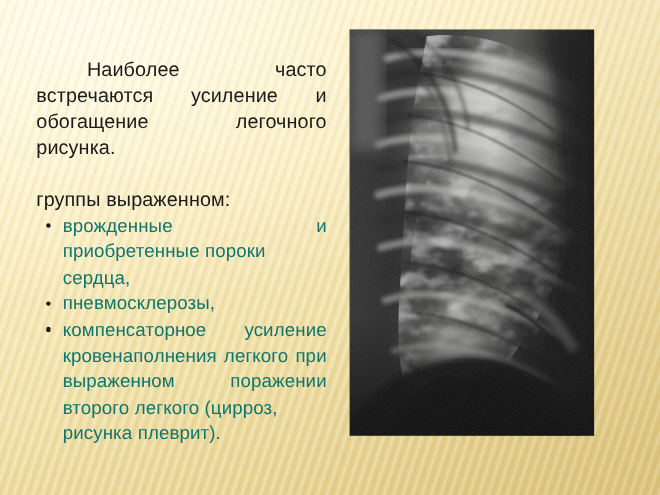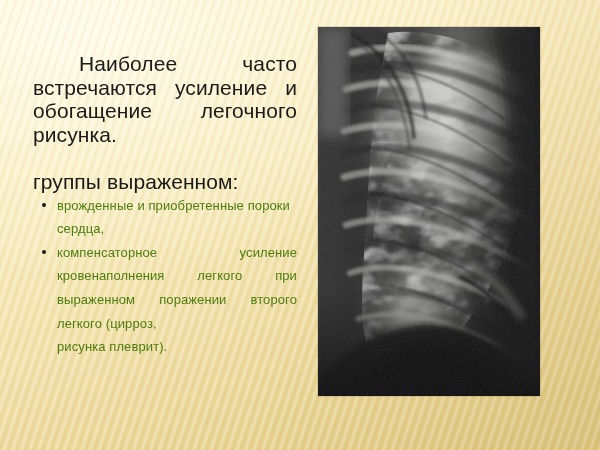--- a/index.html
+++ b/index.html
@@ -65,21 +65,21 @@
 
   
   .text-col {
     position: absolute;
     left: 33px;
     top: 52px;
     width: 264px;
   }
   .para {
     margin: 0;
-    font-size: 21px;
+    font-size: 18px;
     line-height: 23.6px;
     color: #1b1a18;
     text-align: justify;
     text-justify: inter-word;
     letter-spacing: 0.1px;
   }
   .para.indent {
     text-indent: 46px;
   }
   .para.lead-in {
@@ -87,23 +87,23 @@
   }
 
   ul.bullets {
     list-style: none;
     margin: 0;
     padding: 0;
   }
   ul.bullets > li {
     position: relative;
     padding-left: 24px;
-    font-size: 13px;
+    font-size: 17px;
     line-height: 23.6px;
-    color: #4d7c0f;
+    color: #0f766e;
     text-align: justify;
     text-justify: inter-word;
     letter-spacing: 0.1px;
   }
   ul.bullets > li .bullet-dot {
     position: absolute;
     left: 9px;
     top: 9.5px;
     width: 4.2px;
     height: 4.2px;
@@ -148,20 +148,23 @@
     <p class="para indent">Наиболее часто встречаются усиление и обогащение легочного рисунка.</p>
 
     <p class="para lead-in"><br><span>группы выраженном:</span></p>
 
     <ul class="bullets">
 
       <li>
         <span class="bullet-dot"></span><span class="j-end">врожденные и приобретенные пороки</span><span>сердца,</span>
       </li>
 
+      <li>
+        <span class="bullet-dot"></span><span>пневмосклерозы,</span>
+      </li>
 
       <li>
         <span class="bullet-dot"></span><span class="j-end">компенсаторное усиление кровенаполнения легкого при выраженном поражении второго легкого (цирроз,</span><span>рисунка плеврит).</span>
       </li>
 
     </ul>
   </div>
 
   <div class="xray-frame">
     <svg viewBox="0 0 222 369" preserveAspectRatio="none" role="img" aria-label="chest x-ray">

